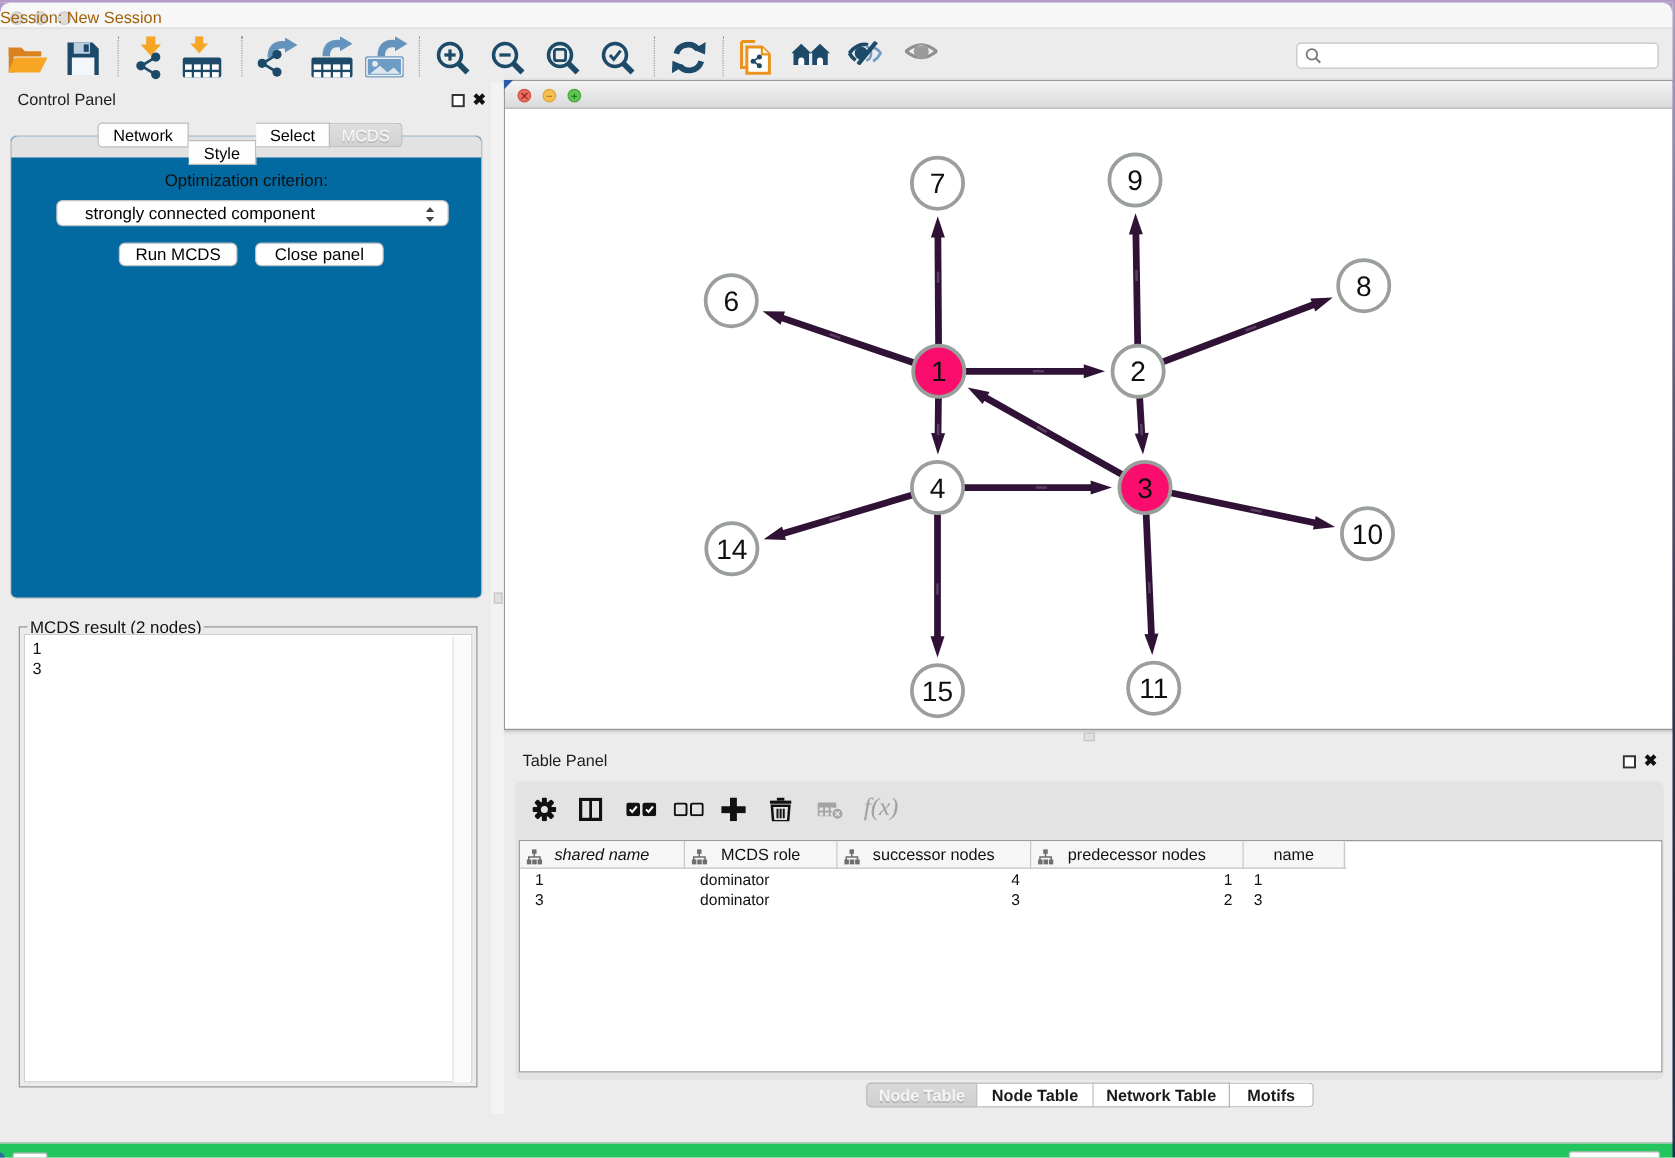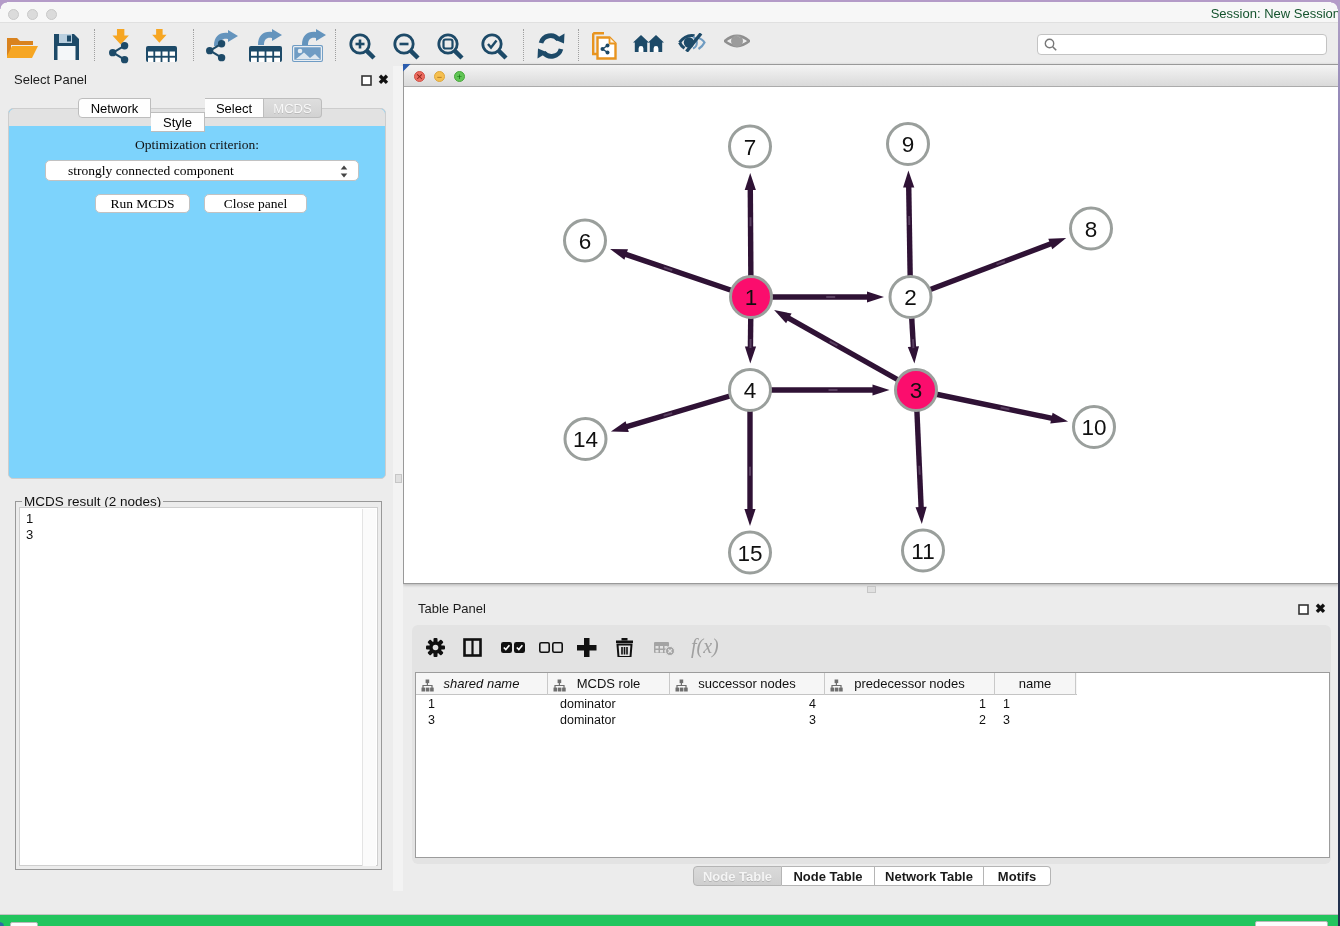--- a/index.html
+++ b/index.html
@@ -3,31 +3,31 @@
 <meta charset="utf-8">
 <style>
 * { margin:0; padding:0; box-sizing:border-box; }
 html,body { width:1340px; height:926px; overflow:hidden; font-family:"Liberation Sans",sans-serif; background:#ececec; }
 .abs { position:absolute; }
 #root { position:relative; width:1340px; height:926px; }
 #purple { left:0; top:0; width:1340px; height:2px; background:#b49bc8; z-index:9; }
 #rightedge { left:1338px; top:0; width:2px; height:926px; background:linear-gradient(#b2a1c6 0px,#9388b8 110px,#5e5880 320px,#3a3a55 520px,#252b3f 720px,#233150 100%); z-index:8; }
 #titlebar { left:0; top:2px; width:1340px; height:20px; background:#f7f7f7; }
 .tl { position:absolute; top:7px; width:11px; height:11px; border-radius:50%; background:#dbdbdb; border:1px solid #c9c9c9; }
-#apptitle { position:absolute; top:4px; left:0; width:100%; text-align:right; font-size:13px; color:#14532d; }
+#apptitle { position:absolute; top:4px; left:0; width:100%; text-align:left; font-size:13px; color:#a16207; }
 #toolbar { left:0; top:22px; width:1340px; height:44px; background:#ececec; border-top:1px solid #e0e0e0; }
 .tsep { position:absolute; top:6px; height:32px; width:1px; border-left:1px dotted #9f9f9f; }
 .ticon { position:absolute; top:8px; }
 #searchbox { position:absolute; left:1037px; top:11px; width:290px; height:21px; background:#fff; border:1px solid #c3c3c3; border-radius:4px; }
 
 #cpanel { left:0; top:66px; width:393px; height:825px; background:#ececec; }
 #cp-title { position:absolute; left:14px; top:6px; font-size:13px; color:#1c1c1c; }
 .wicon { position:absolute; font-size:13px; color:#111; }
 .tab { position:absolute; height:20px; font-size:13px; text-align:center; line-height:19px; background:#fefefe; border:1px solid #bdbdbd; color:#000; z-index:3; }
-#cp-box { position:absolute; left:8px; top:42px; width:378px; height:371px; background:#7dd3fc; border:1px solid #cdcdcd; border-radius:5px;font-family:Liberation Serif, serif; }
+#cp-box { position:absolute; left:8px; top:42px; width:378px; height:371px; background:#0369a1; border:1px solid #cdcdcd; border-radius:5px; }
 #cp-box-top { position:absolute; left:0px; top:0px; width:376px; height:17px; background:#e2e2e2; border-radius:5px 5px 0 0; }
 #optlabel { position:absolute; left:0; top:28px; width:100%; text-align:center; font-size:13.5px; color:#111; }
 #combo { position:absolute; left:36px; top:51px; width:314px; height:21px; background:#fff; border:1px solid #c2c2c2; border-radius:5px; font-size:13.5px; color:#000; line-height:19px; padding-left:22px; }
 .btn { position:absolute; height:19px; background:#fff; border:1px solid #c2c2c2; border-radius:5px; font-size:13.5px; color:#000; text-align:center; line-height:18px; }
 #fieldset { position:absolute; left:15px; top:435px; width:367px; height:369px; border:1px solid #989898; }
 #fieldlabel { position:absolute; left:6px; top:-8px; background:#ececec; font-size:13.5px; color:#111; padding:0 2px; }
 #fieldwhite { position:absolute; left:3px; top:5px; width:359px; height:359px; background:#fff; border:1px solid #cfcfcf; font-size:13px; color:#111; line-height:16px; padding:3px 0 0 6px; }
 #fieldscroll { position:absolute; right:1px; top:1px; width:14px; height:357px; background:#fbfbfb; border-left:1px solid #e4e4e4; }
 
 #netwin { left:403px; top:64px; width:936px; height:520px; background:#fff; border:1px solid #999; box-shadow:0 1px 3px rgba(0,0,0,0.25); }
@@ -208,21 +208,21 @@
     <div class="tsep" style="left:523px"></div>
     <div class="tsep" style="left:578px"></div>
     <div id="searchbox">
         <svg width="16" height="16" style="position:absolute;left:5px;top:2px" viewBox="0 0 16 16">
           <circle cx="6.5" cy="6.5" r="4.2" fill="none" stroke="#777" stroke-width="1.4"></circle>
           <line x1="9.7" y1="9.7" x2="13.2" y2="13.2" stroke="#777" stroke-width="1.6"></line>
         </svg>
       </div>
   </div>
   <div class="abs" id="cpanel">
-    <div id="cp-title">Select Panel</div>
+    <div id="cp-title">Control Panel</div>
     <div class="wicon" style="left:361px;top:8px;"><svg width="11" height="11">
           <rect x="1" y="1" width="9" height="9" fill="#fff" stroke="#333" stroke-width="1.6"></rect>
         </svg></div>
     <div class="wicon" style="left:378px;top:6px;font-weight:bold;">✖</div>
     <div class="tab" style="left:78px;top:32px;width:73px;border-radius:4px 0 0 4px;">Network</div>
     <div class="tab" style="left:151px;top:32px;width:54px;border-left:none;margin-top:14px;">Style</div>
     <div class="tab" style="left:205px;top:32px;width:59px;border-left:none;">Select</div>
     <div class="tab" style="left:264px;top:32px;width:58px;border-left:none;border-radius:0 4px 4px 0;background:linear-gradient(#dedede,#d2d2d2);color:#f8f8f8;text-shadow:0 1px 0 #bbb;">MCDS</div>
     <div id="cp-box">
       <div id="cp-box-top"></div>

